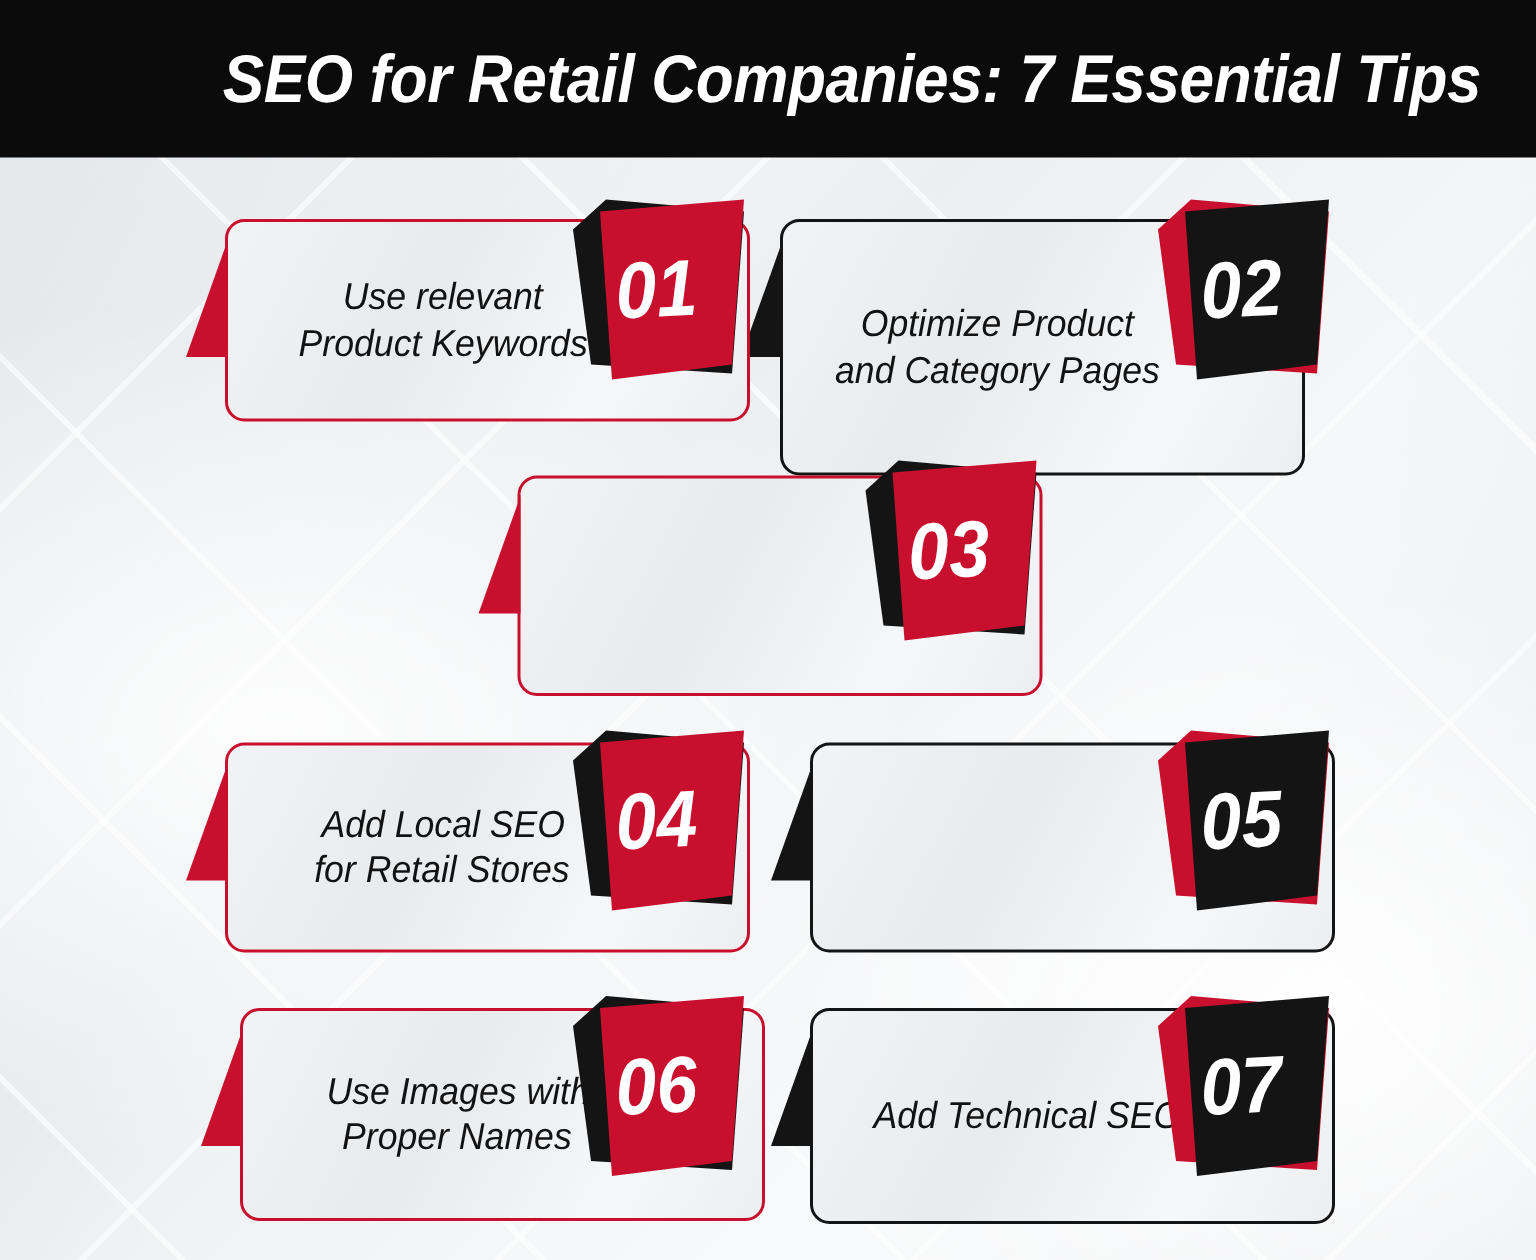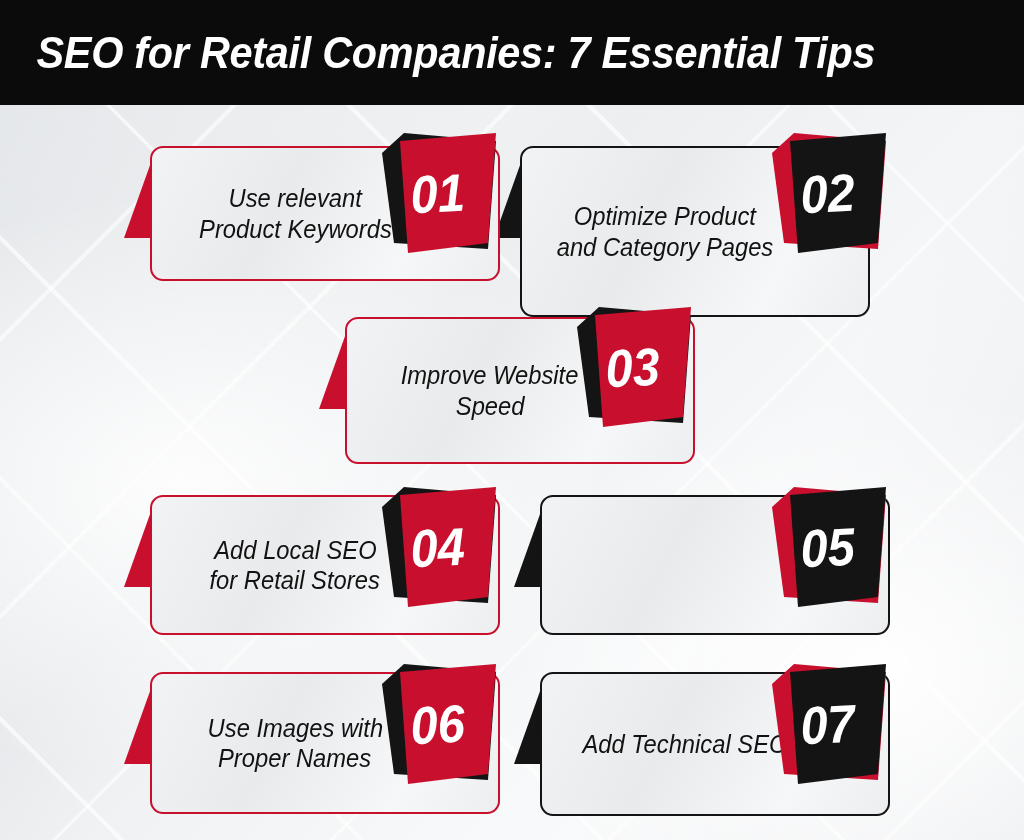--- a/index.html
+++ b/index.html
@@ -72,21 +72,21 @@
     height: 105px;
     background: #0b0b0b;
     overflow: hidden;
   }
   .header-title {
     position: absolute;
     left: 0;
     right: 0;
     top: 50%;
     transform: translateY(-50%);
-    text-align: left;
+    text-align: right;
     color: #ffffff;
     font-family: "Liberation Sans Narrow", "Liberation Sans", sans-serif;
     font-size: 45px;
     font-weight: bold;
     font-style: italic;
     letter-spacing: -0.3px;
     transform-origin: center;
     white-space: nowrap;
   }
   .header-title span {
@@ -239,24 +239,20 @@
           <span>02</span>
         </div>
       </div>
       <div class="card red" style="left: 345px; top: 317px; width: 350px; height: 147px;">
         <div class="ribbon">
           <svg viewBox="0 0 44 100" preserveAspectRatio="none">
             <polygon points="44,0 44,86 0,86 30,2" fill="#c8102e"></polygon>
           </svg>
         </div>
         <div class="card-box"></div>
-        <div class="card-text">
-          <span class="line">Improve Website</span>
-          <span class="line">Speed</span>
-        </div>
       </div>
       <div class="badge" style="left: 573px; top: 305px;">
         <svg viewBox="0 0 118 124" preserveAspectRatio="none">
           <polygon points="4,22 26,2 118,10 110,118 16,112" fill="#141414"></polygon>
           <polygon points="22,10 118,2 110,112 30,122" fill="#c8102e"></polygon>
         </svg>
         <div class="badge-num">
           <span>03</span>
         </div>
       </div>
@@ -291,21 +287,21 @@
       </div>
       <div class="badge" style="left: 768px; top: 485px;">
         <svg viewBox="0 0 118 124" preserveAspectRatio="none">
           <polygon points="4,22 26,2 118,10 110,118 16,112" fill="#c8102e"></polygon>
           <polygon points="22,10 118,2 110,112 30,122" fill="#141414"></polygon>
         </svg>
         <div class="badge-num">
           <span>05</span>
         </div>
       </div>
-      <div class="card red" style="left: 150px; top: 672px; width: 350px; height: 142px;">
+      <div class="card red" style="left: 160px; top: 672px; width: 350px; height: 142px;">
         <div class="ribbon">
           <svg viewBox="0 0 44 100" preserveAspectRatio="none">
             <polygon points="44,0 44,86 0,86 30,2" fill="#c8102e"></polygon>
           </svg>
         </div>
         <div class="card-box"></div>
         <div class="card-text">
           <span class="line">Use Images with</span>
           <span class="line">Proper Names</span>
         </div>

